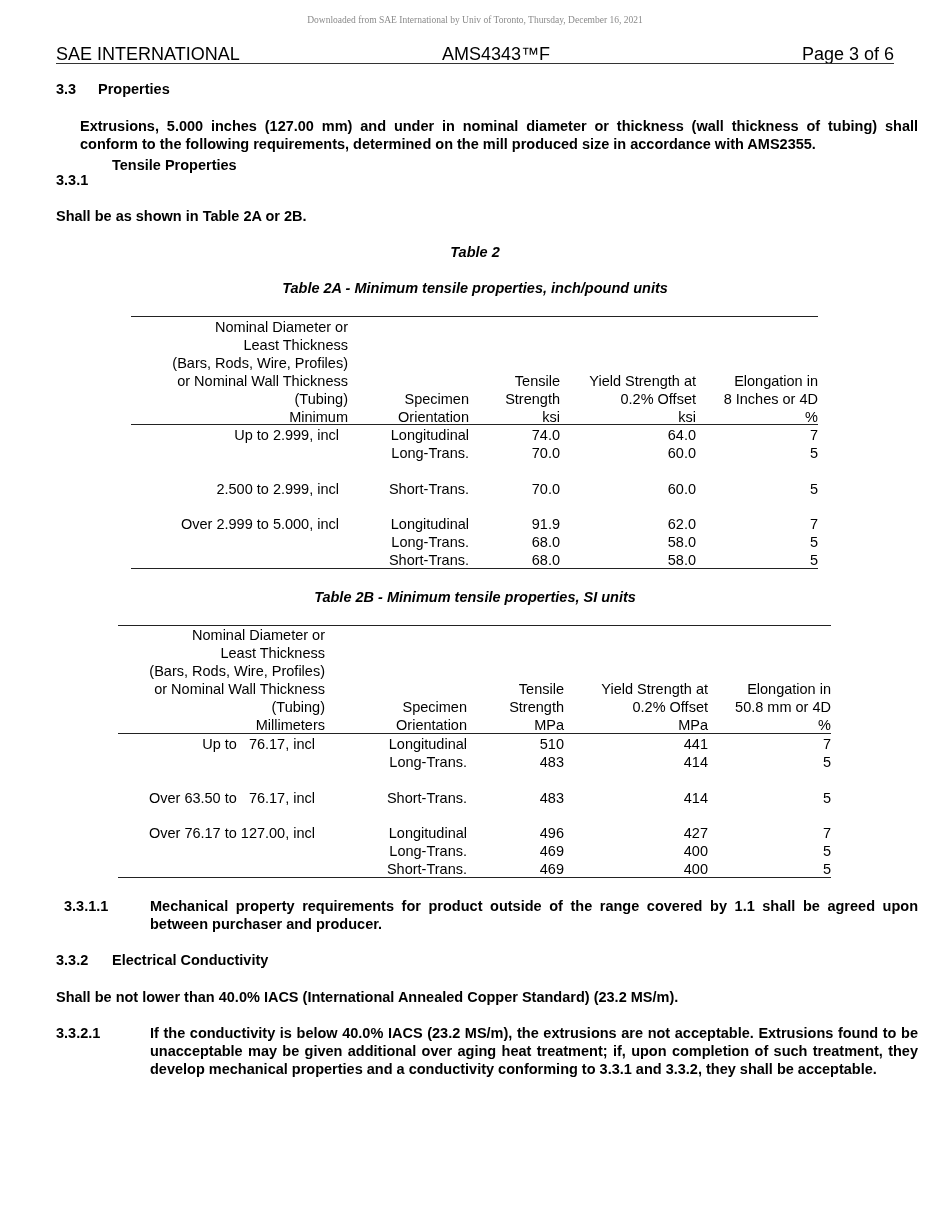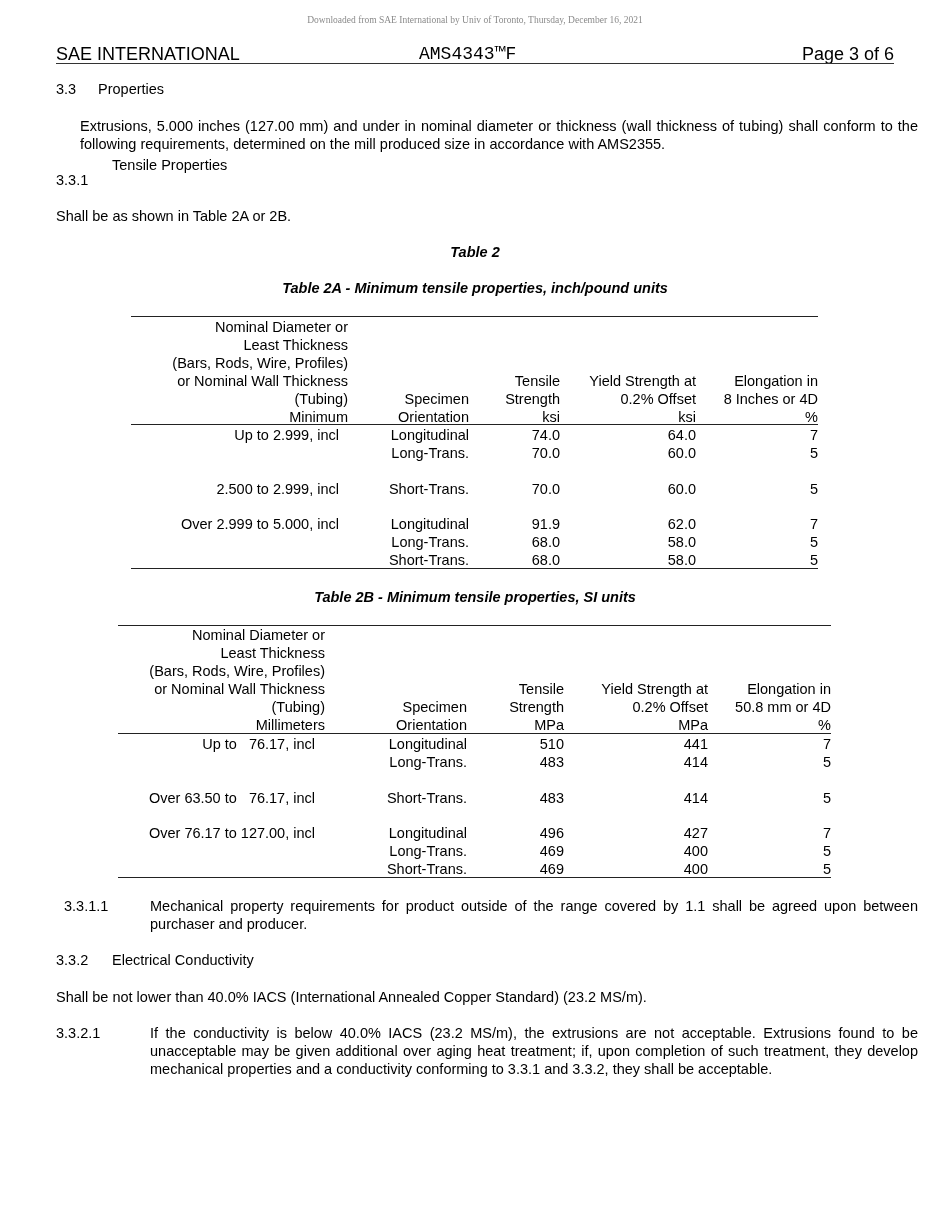--- a/index.html
+++ b/index.html
@@ -3,35 +3,35 @@
 <meta charset="utf-8">
 <style>
   html, body { margin:0; padding:0; background:#ffffff; }
   body { width:950px; height:1230px; position:relative; overflow:hidden;
          font-family:"Liberation Sans", sans-serif; color:#000; }
   .abs { position:absolute; }
   .watermark { left:0; width:950px; top:15px; text-align:center;
                font-family:"Liberation Serif", serif; font-size:9.5px; color:#8a8a8a; }
   .hdr { top:44px; font-size:18px; line-height:20px; }
   .hdr-rule { left:56px; width:838px; top:63px; height:0; border-top:1.5px solid #333; }
-  .p { font-size:14.5px; line-height:18px; }
+  .p { font-size:14.5px; line-height:18px;font-weight:bold; }
   .title { left:0; width:950px; text-align:center; font-weight:bold; font-style:italic; font-size:14.5px; }
   .rule { position:absolute; height:0; border-top:1.4px solid #222; }
   .cell { position:absolute; font-size:14.5px; line-height:18px; white-space:nowrap; }
   .c { text-align:right; }
   .r { text-align:right; }
   .just { text-align:justify;margin-left:24px; }
 </style>
 </head>
 <body>
 
 <div class="abs watermark">Downloaded from SAE International by Univ of Toronto, Thursday, December 16, 2021</div>
 
 <div class="abs hdr" style="left:56px;">SAE INTERNATIONAL</div>
-<div class="abs hdr" style="left:419px;font-family:Liberation Mono, monospace;">AMS4343™F</div>
+<div class="abs hdr" style="left:442px;">AMS4343™F</div>
 <div class="abs hdr" style="right:56px;">Page 3 of 6</div>
 <div class="abs hdr-rule"></div>
 
 <div class="abs p" style="left:56px;top:80px;">3.3</div>
 <div class="abs p" style="left:98px;top:80px;">Properties</div>
 <div class="abs p just" style="left:56px;top:117px;width:838px;">Extrusions, 5.000 inches (127.00 mm) and under in nominal diameter or thickness (wall thickness of tubing) shall conform to the following requirements, determined on the mill produced size in accordance with AMS2355.</div>
 
 <div class="abs p" style="left:56px;top:171px;">3.3.1</div>
 <div class="abs p" style="left:112px;top:156px;">Tensile Properties</div>
 <div class="abs p" style="left:56px;top:207px;">Shall be as shown in Table 2A or 2B.</div>

